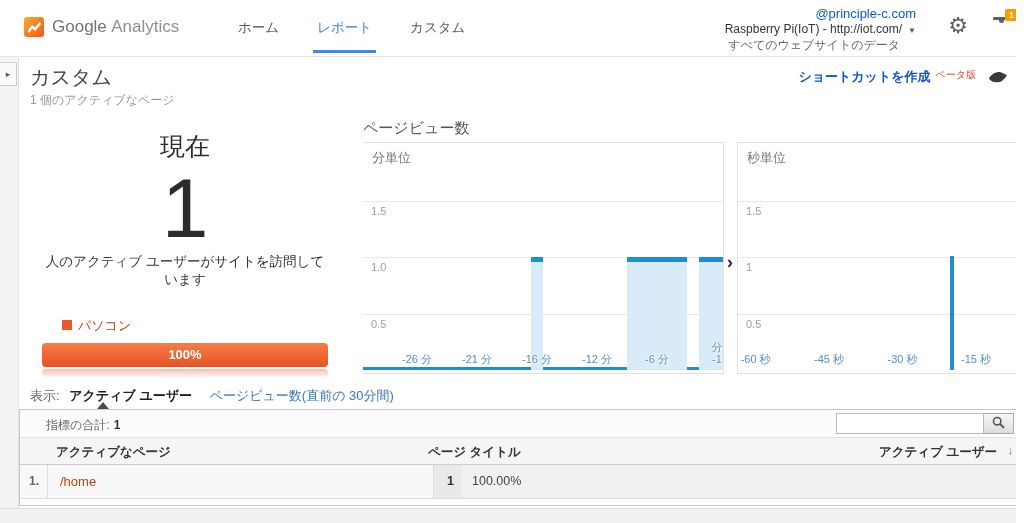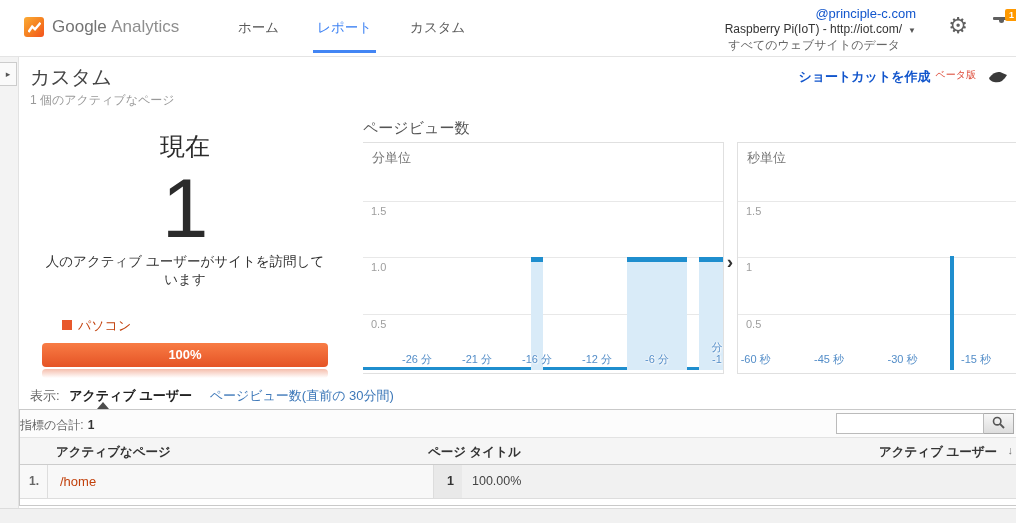--- a/index.html
+++ b/index.html
@@ -75,21 +75,21 @@
   .vt{position:absolute;left:30px;top:387px;font-size:13px;}
   .vt-label{color:#666;}
   .vt-active{color:#222;font-weight:bold;margin-left:6px;cursor:pointer;}
   .vt-link{color:#3c77b8;margin-left:14px;cursor:pointer;}
   .vt-pointer{position:absolute;left:97px;top:402px;width:0;height:0;
               border-left:6px solid transparent;border-right:6px solid transparent;border-bottom:7px solid #4d4d4d;}
 
   
   .gtable{position:absolute;left:19px;top:409px;width:1001px;border:1px solid #c9c9c9;background:#fff;box-sizing:border-box;}
   .t-total{position:relative;height:27px;border-bottom:1px solid #e3e3e3;background:#fcfcfc;}
-  .t-total-text{position:absolute;left:0;top:7px;font-size:12px;color:#666;}
+  .t-total-text{position:absolute;left:26px;top:7px;font-size:12px;color:#666;}
   .t-total-value{font-weight:bold;color:#333;margin-left:4px;}
   .t-search{position:absolute;right:5px;top:3px;display:flex;}
   .t-search input{width:148px;height:21px;border:1px solid #bbb;box-sizing:border-box;padding:0 4px;font-size:12px;
                   font-family:"Liberation Sans","DejaVu Sans",sans-serif;}
   .t-search button{width:30px;height:21px;border:1px solid #aaa;border-left:none;background:linear-gradient(#f7f7f7,#ddd);
                    display:flex;align-items:center;justify-content:center;cursor:pointer;padding:0;}
   .t-head{position:relative;height:26px;background:#f5f5f5;border-bottom:1px solid #ccc;font-size:12.5px;font-weight:bold;color:#333;}
   .th1{position:absolute;left:36px;top:6px;}
   .th2{position:absolute;left:408px;top:6px;}
   .th3{position:absolute;right:22px;top:6px;}

